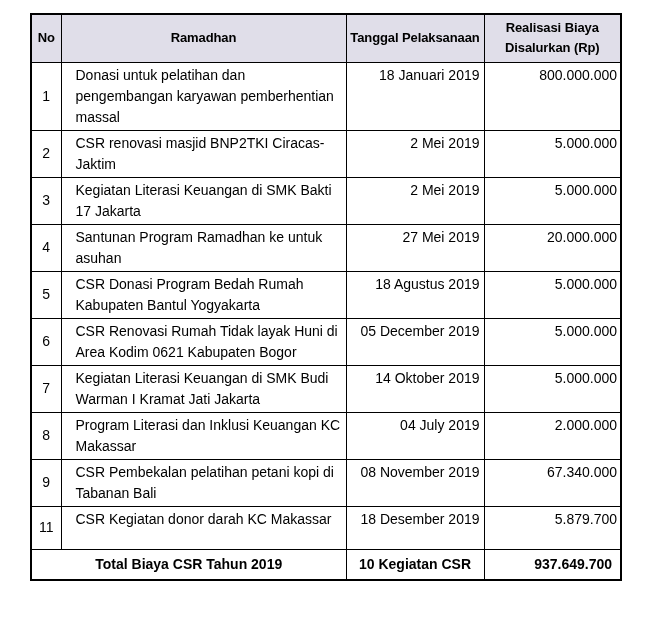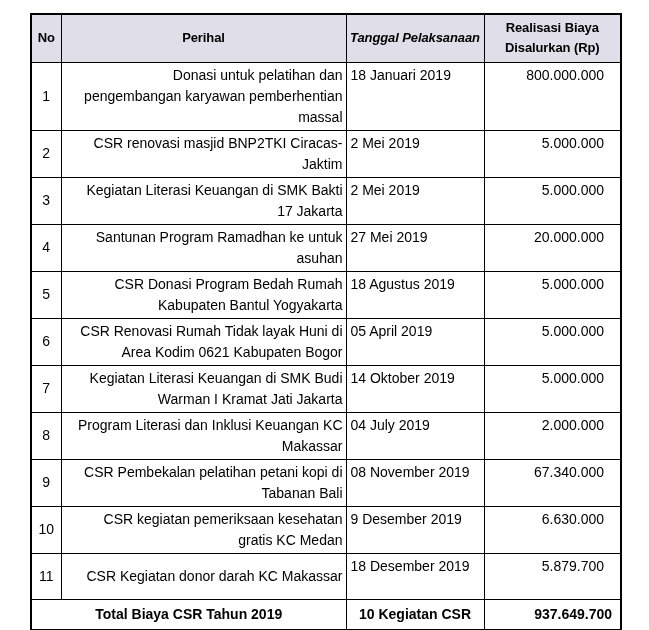--- a/index.html
+++ b/index.html
@@ -35,34 +35,34 @@
     border:1.5px solid var(--border-color);
     font-weight:bold;
     font-size:13px;
     letter-spacing:-0.1px;
     text-align:center;
     vertical-align:middle;
     height:48px;
     line-height:20px;
     padding:2px 1px;
   }
-  th.nowrap{white-space:nowrap;font-style:italic;}
+  th.nowrap{white-space:nowrap;}
 
   td{
     border:1.5px solid var(--border-color);
     font-size:14px;
     line-height:21px;
     vertical-align:top;
     padding:2px 4px;
     background:#ffffff;
   }
   td.cell-no{text-align:center;vertical-align:middle;padding:2px 1px;}
-  td.cell-perihal{text-align:right;padding-left:14px;padding-right:3px;}
-  td.cell-tanggal{text-align:left;}
-  td.cell-realisasi{text-align:right;padding-right:16px;}
+  td.cell-perihal{text-align:left;padding-left:14px;padding-right:3px;}
+  td.cell-tanggal{text-align:right;}
+  td.cell-realisasi{text-align:right;padding-right:3px;}
 
   
   tbody tr:nth-child(1){height:46px;}
   tbody tr:nth-child(2){height:40px;}
   tbody tr:nth-child(3){height:43px;}
   tbody tr:nth-child(4){height:41px;}
   tbody tr:nth-child(5){height:45px;}
   tbody tr:nth-child(6){height:42px;}
   tbody tr:nth-child(7){height:42px;}
   tbody tr:nth-child(8){height:43px;}
@@ -90,21 +90,21 @@
   <table class="csr-table">
     <colgroup>
       <col class="c-no">
         <col class="c-perihal">
         <col class="c-tanggal">
         <col class="c-realisasi">
     </colgroup>
     <thead>
       <tr>
         <th>No</th>
-        <th>Perihal</th>
+        <th>Ramadhan</th>
         <th class="nowrap">Tanggal Pelaksanaan</th>
         <th>Realisasi Biaya Disalurkan (Rp)</th>
       </tr>
     </thead>
     <tbody>
         <tr>
           <td class="cell-no">1</td>
           <td class="cell-perihal">Donasi untuk pelatihan dan pengembangan karyawan pemberhentian massal</td>
           <td class="cell-tanggal">18 Januari 2019</td>
           <td class="cell-realisasi">800.000.000</td>
@@ -129,21 +129,21 @@
         </tr>
         <tr>
           <td class="cell-no">5</td>
           <td class="cell-perihal">CSR Donasi Program Bedah Rumah Kabupaten Bantul Yogyakarta</td>
           <td class="cell-tanggal">18 Agustus 2019</td>
           <td class="cell-realisasi">5.000.000</td>
         </tr>
         <tr>
           <td class="cell-no">6</td>
           <td class="cell-perihal">CSR Renovasi Rumah Tidak layak Huni di Area Kodim 0621 Kabupaten Bogor</td>
-          <td class="cell-tanggal">05 April 2019</td>
+          <td class="cell-tanggal">05 December 2019</td>
           <td class="cell-realisasi">5.000.000</td>
         </tr>
         <tr>
           <td class="cell-no">7</td>
           <td class="cell-perihal">Kegiatan Literasi Keuangan di SMK Budi Warman I Kramat Jati Jakarta</td>
           <td class="cell-tanggal">14 Oktober 2019</td>
           <td class="cell-realisasi">5.000.000</td>
         </tr>
         <tr>
           <td class="cell-no">8</td>
@@ -151,26 +151,20 @@
           <td class="cell-tanggal">04 July 2019</td>
           <td class="cell-realisasi">2.000.000</td>
         </tr>
         <tr>
           <td class="cell-no">9</td>
           <td class="cell-perihal">CSR Pembekalan pelatihan petani kopi di Tabanan Bali</td>
           <td class="cell-tanggal">08 November 2019</td>
           <td class="cell-realisasi">67.340.000</td>
         </tr>
         <tr>
-          <td class="cell-no">10</td>
-          <td class="cell-perihal">CSR kegiatan pemeriksaan kesehatan gratis KC Medan</td>
-          <td class="cell-tanggal">9 Desember 2019</td>
-          <td class="cell-realisasi">6.630.000</td>
-        </tr>
-        <tr>
           <td class="cell-no">11</td>
           <td class="cell-perihal">CSR Kegiatan donor darah KC Makassar</td>
           <td class="cell-tanggal">18 Desember 2019</td>
           <td class="cell-realisasi">5.879.700</td>
         </tr>
       </tbody>
     <tfoot>
       <tr>
         <td colspan="2" class="total-label">Total Biaya CSR Tahun 2019</td>
         <td class="total-kegiatan">10 Kegiatan CSR</td>

